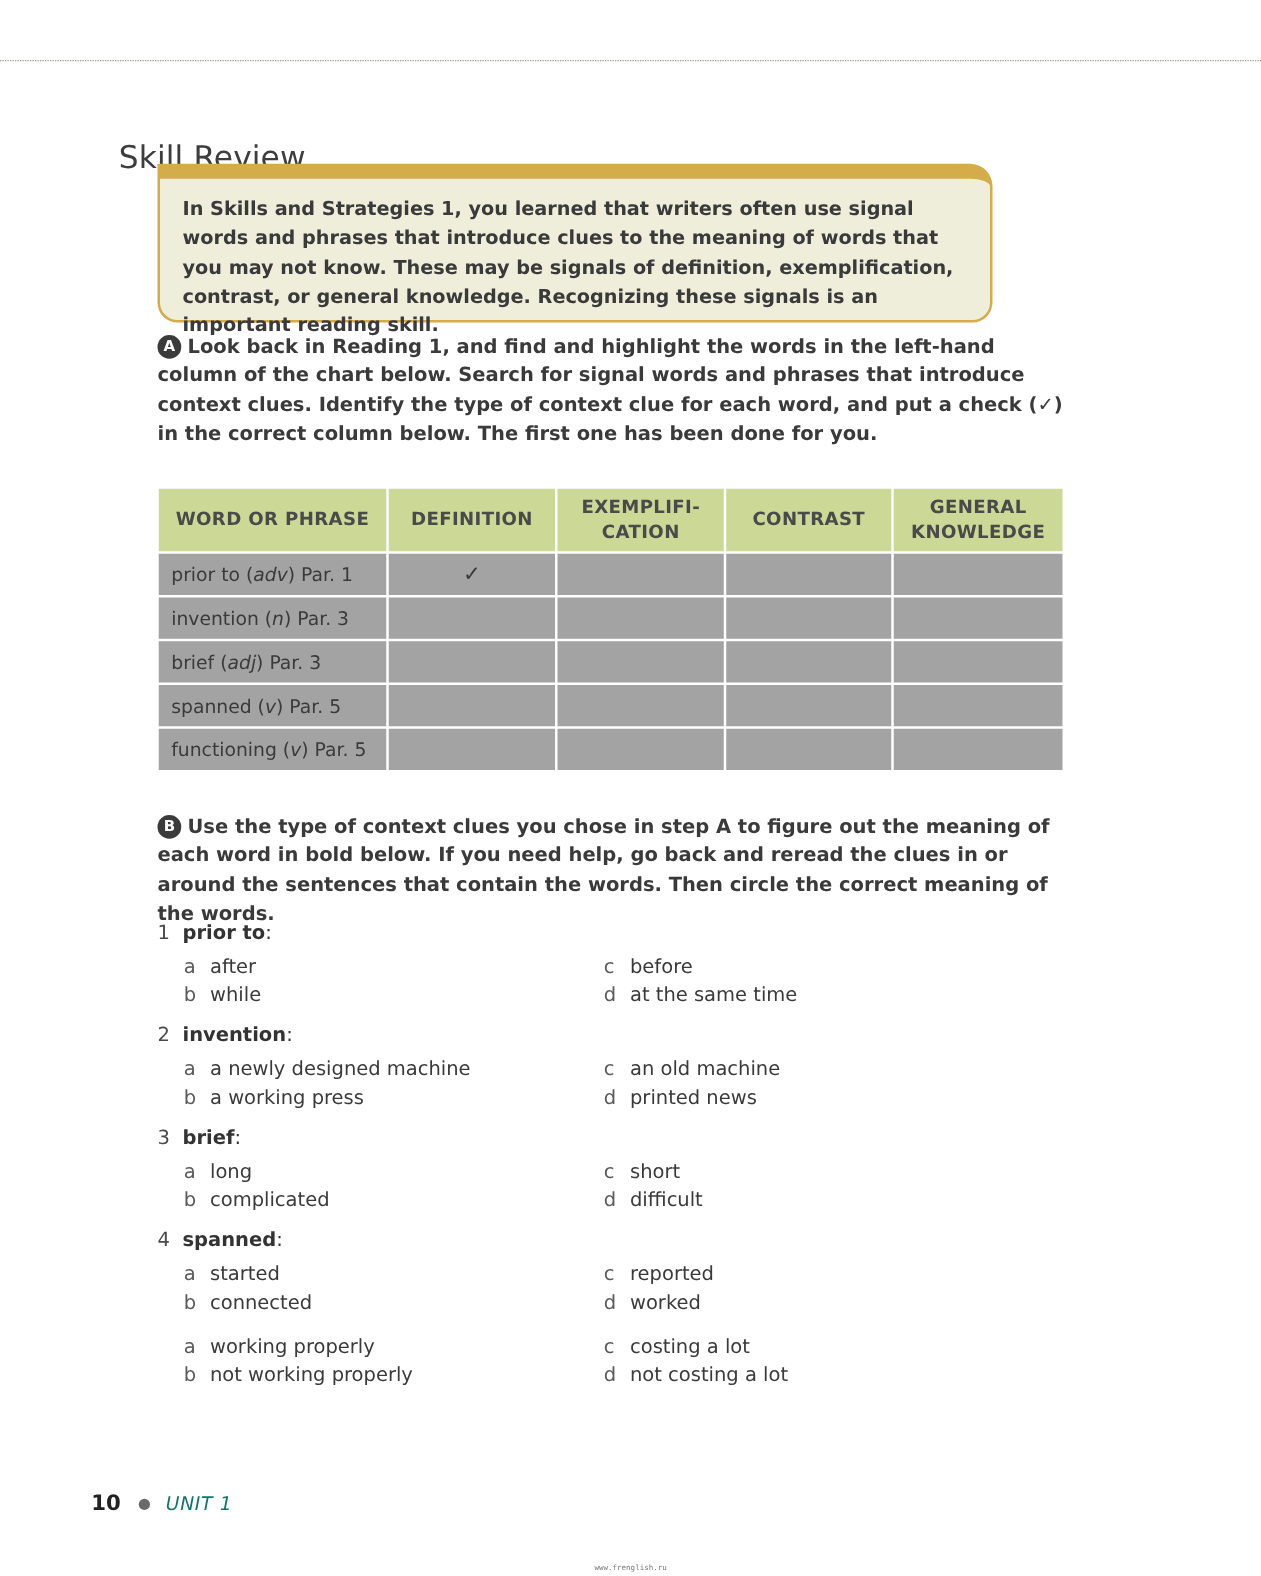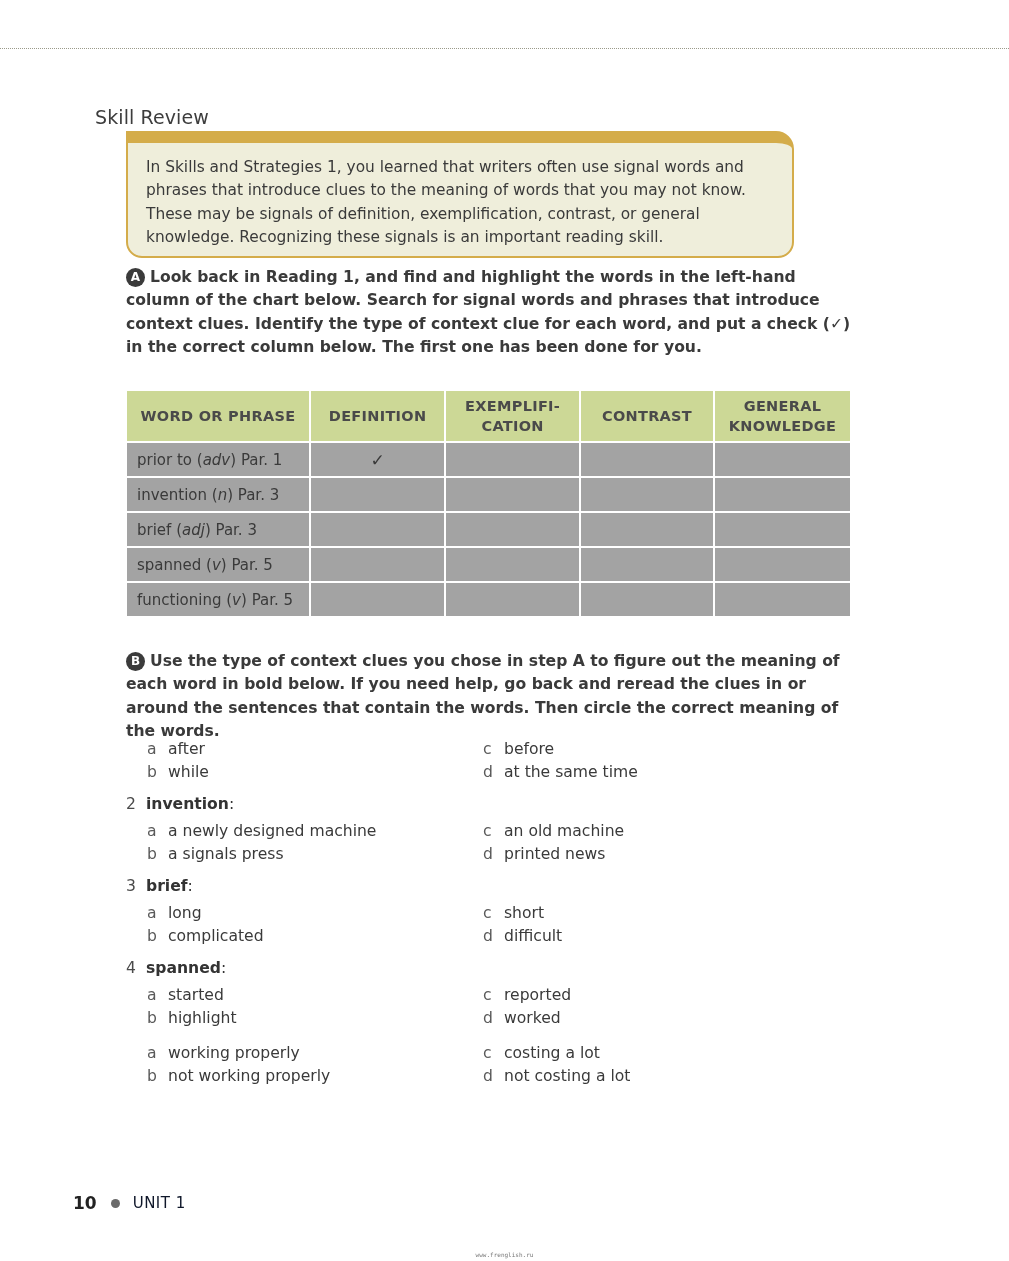--- a/index.html
+++ b/index.html
@@ -5,31 +5,31 @@
   html, body { margin: 0; padding: 0; }
   body {
     width: 1009px; height: 1261px; background: #ffffff; position: relative;
     font-family: "DejaVu Sans", sans-serif; color: #3a3a3a; overflow: hidden;
   }
   .top-rule {
     position: absolute; left: 0; top: 48px; width: 1009px; height: 0;
     border-top: 1px dotted #9a9a8a;
   }
   .section-title {
-    position: absolute; left: 95px; top: 90px; font-size: 19px; font-weight: normal;
+    position: absolute; left: 95px; top: 90px; font-size: 25px; font-weight: normal;
     color: #3d3d3d; letter-spacing: 0.1px;
   }
   .review-box {
     position: absolute; left: 126px; top: 131px; width: 668px; height: 127px;
     background: #efeedb; border: 2px solid #d4ac4a; border-top: 12px solid #d4ac4a;
     border-radius: 0 18px 16px 16px; box-sizing: border-box;
   }
   .review-text {
     position: absolute; left: 18px; top: 13px; width: 640px; font-size: 15.4px;
-    line-height: 23.3px; color: #3a3a3a; margin: 0;
+    line-height: 23.3px; color: #3a3a3a; margin: 0; font-weight: bold;
   }
   .instr {
     position: absolute; left: 126px; width: 735px; font-size: 15.6px; font-weight: bold;
     line-height: 23.3px; color: #3a3a3a; margin: 0;
   }
   .instr-a { top: 266px; }
   .instr-b { top: 650px; }
   .badge {
     display: inline-block; width: 19px; height: 19px; border-radius: 50%;
     background: #3b3b3b; color: #fff; font-size: 12px; font-weight: bold;
@@ -69,21 +69,21 @@
   .opt.d { left: 357px; top: 26px; }
   .footer {
     position: absolute; left: 73px; top: 1193px; font-size: 15px; color: #3a3a3a;
     display: flex; align-items: center;
   }
   .page-num { font-weight: bold; font-size: 17px; color: #222; }
   .bullet-dot {
     display: inline-block; width: 9px; height: 9px; border-radius: 50%;
     background: #6a6a6a; margin: 0 13px 0 14px;
   }
-  .unit-label { letter-spacing: 0.5px; color: #0f172a; }
+  .unit-label { letter-spacing: 0.5px; color: #0f766e; font-style: italic; }
   .watermark {
     position: absolute; left: 0; width: 1009px; top: 1251px; text-align: center;
     font-family: "DejaVu Sans Mono", monospace; font-size: 6px; color: #777;
   }
 </style>
 </head>
 <body>
 
 <div class="top-rule"></div>
 
@@ -147,50 +147,51 @@
       </tr>
     </tbody>
 </table>
 
 <p class="instr instr-b">
   <span class="badge">B</span><span>Use the type of context clues you chose in step </span><span class="normal-b">A</span><span> to figure out the meaning of each word in </span><span class="normal-b">bold</span><span> below. If you need help, go back and reread the clues in or around the sentences that contain the words. Then circle the correct meaning of the words.</span>
 </p>
 
 <div class="questions" id="questions">
     <div class="q">
+      <div class="q-head"><span class="q-num">1</span><span class="q-word">prior to</span><span class="q-colon">:</span></div>
       <div class="opts">
         <div class="opt a"><span class="letter">a</span><span>after</span></div>
         <div class="opt b"><span class="letter">b</span><span>while</span></div>
         <div class="opt c"><span class="letter">c</span><span>before</span></div>
         <div class="opt d"><span class="letter">d</span><span>at the same time</span></div>
       </div>
     </div>
     <div class="q">
       <div class="q-head"><span class="q-num">2</span><span class="q-word">invention</span><span class="q-colon">:</span></div>
       <div class="opts">
         <div class="opt a"><span class="letter">a</span><span>a newly designed machine</span></div>
-        <div class="opt b"><span class="letter">b</span><span>a signals press</span></div>
+        <div class="opt b"><span class="letter">b</span><span>a working press</span></div>
         <div class="opt c"><span class="letter">c</span><span>an old machine</span></div>
         <div class="opt d"><span class="letter">d</span><span>printed news</span></div>
       </div>
     </div>
     <div class="q">
       <div class="q-head"><span class="q-num">3</span><span class="q-word">brief</span><span class="q-colon">:</span></div>
       <div class="opts">
         <div class="opt a"><span class="letter">a</span><span>long</span></div>
         <div class="opt b"><span class="letter">b</span><span>complicated</span></div>
         <div class="opt c"><span class="letter">c</span><span>short</span></div>
         <div class="opt d"><span class="letter">d</span><span>difficult</span></div>
       </div>
     </div>
     <div class="q">
       <div class="q-head"><span class="q-num">4</span><span class="q-word">spanned</span><span class="q-colon">:</span></div>
       <div class="opts">
         <div class="opt a"><span class="letter">a</span><span>started</span></div>
-        <div class="opt b"><span class="letter">b</span><span>highlight</span></div>
+        <div class="opt b"><span class="letter">b</span><span>connected</span></div>
         <div class="opt c"><span class="letter">c</span><span>reported</span></div>
         <div class="opt d"><span class="letter">d</span><span>worked</span></div>
       </div>
     </div>
     <div class="q">
       <div class="opts">
         <div class="opt a"><span class="letter">a</span><span>working properly</span></div>
         <div class="opt b"><span class="letter">b</span><span>not working properly</span></div>
         <div class="opt c"><span class="letter">c</span><span>costing a lot</span></div>
         <div class="opt d"><span class="letter">d</span><span>not costing a lot</span></div>

